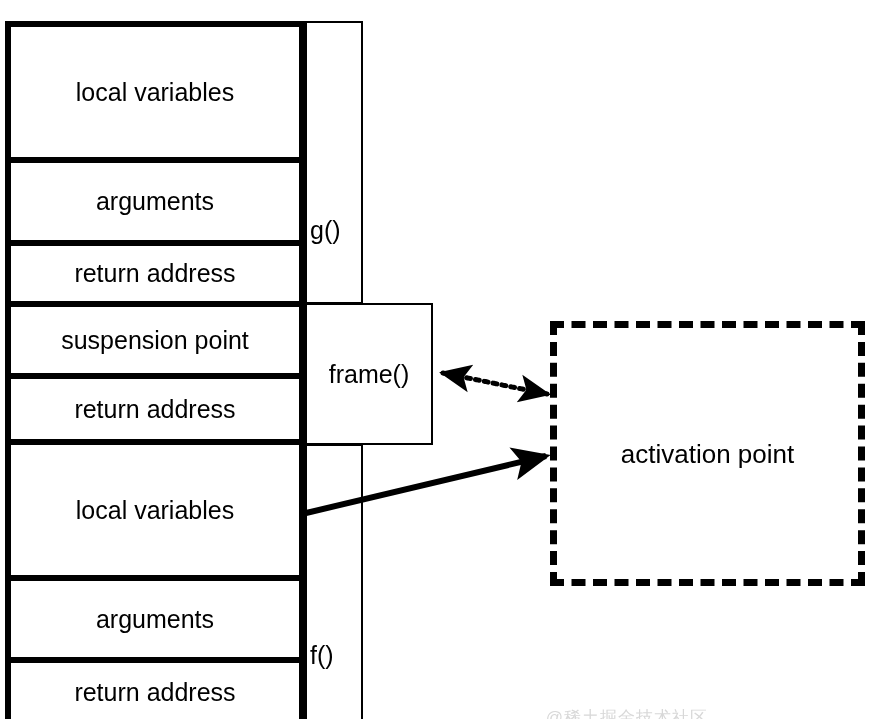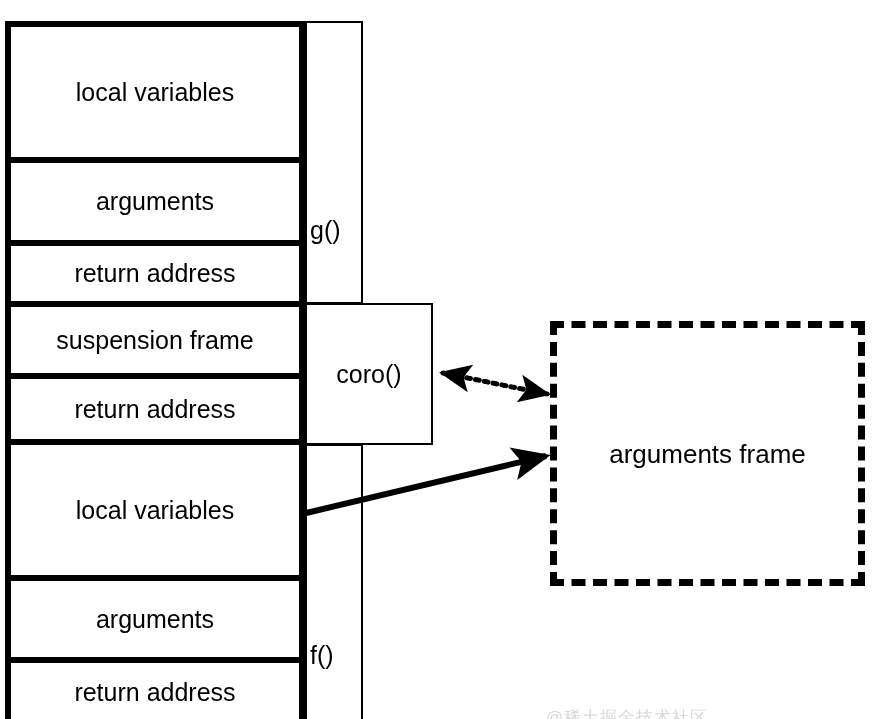--- a/index.html
+++ b/index.html
@@ -146,21 +146,21 @@
 
     <div class="stack-slot" style="top:136px;height:83px;">
       <span class="slot-label">arguments</span>
     </div>
 
     <div class="stack-slot" style="top:219px;height:61px;">
       <span class="slot-label">return address</span>
     </div>
 
     <div class="stack-slot" style="top:280px;height:72px;">
-      <span class="slot-label">suspension frame</span>
+      <span class="slot-label">suspension point</span>
     </div>
 
     <div class="stack-slot" style="top:352px;height:66px;">
       <span class="slot-label">return address</span>
     </div>
 
     <div class="stack-slot" style="top:418px;height:136px;">
       <span class="slot-label">local variables</span>
     </div>
 
@@ -172,29 +172,29 @@
       <span class="slot-label">return address</span>
     </div>
 
   </div>
 
   <div class="fn-col" id="fn-g">
     <span class="fn-label">g()</span>
   </div>
 
   <div class="fn-col" id="fn-coro">
-    <span class="fn-label">coro()</span>
+    <span class="fn-label">frame()</span>
   </div>
 
   <div class="fn-col" id="fn-f">
     <span class="fn-label">f()</span>
   </div>
 
   <div class="activation-frame">
-    <span class="activation-label">arguments frame</span>
+    <span class="activation-label">activation point</span>
   </div>
 
   <svg id="arrows" viewBox="0 0 872 719">
     <defs>
       <marker id="head-solid" markerWidth="7" markerHeight="7" refX="5.6" refY="3.1" orient="auto" markerUnits="strokeWidth">
         <path d="M0,0.3 L6.4,3.1 L0,5.9 L1.4,3.1 Z" fill="#000000"></path>
       </marker>
       <marker id="head-dot-end" markerWidth="7" markerHeight="7" refX="5.6" refY="3.1" orient="auto" markerUnits="strokeWidth">
         <path d="M0,0.3 L6.4,3.1 L0,5.9 L1.4,3.1 Z" fill="#000000"></path>
       </marker>

